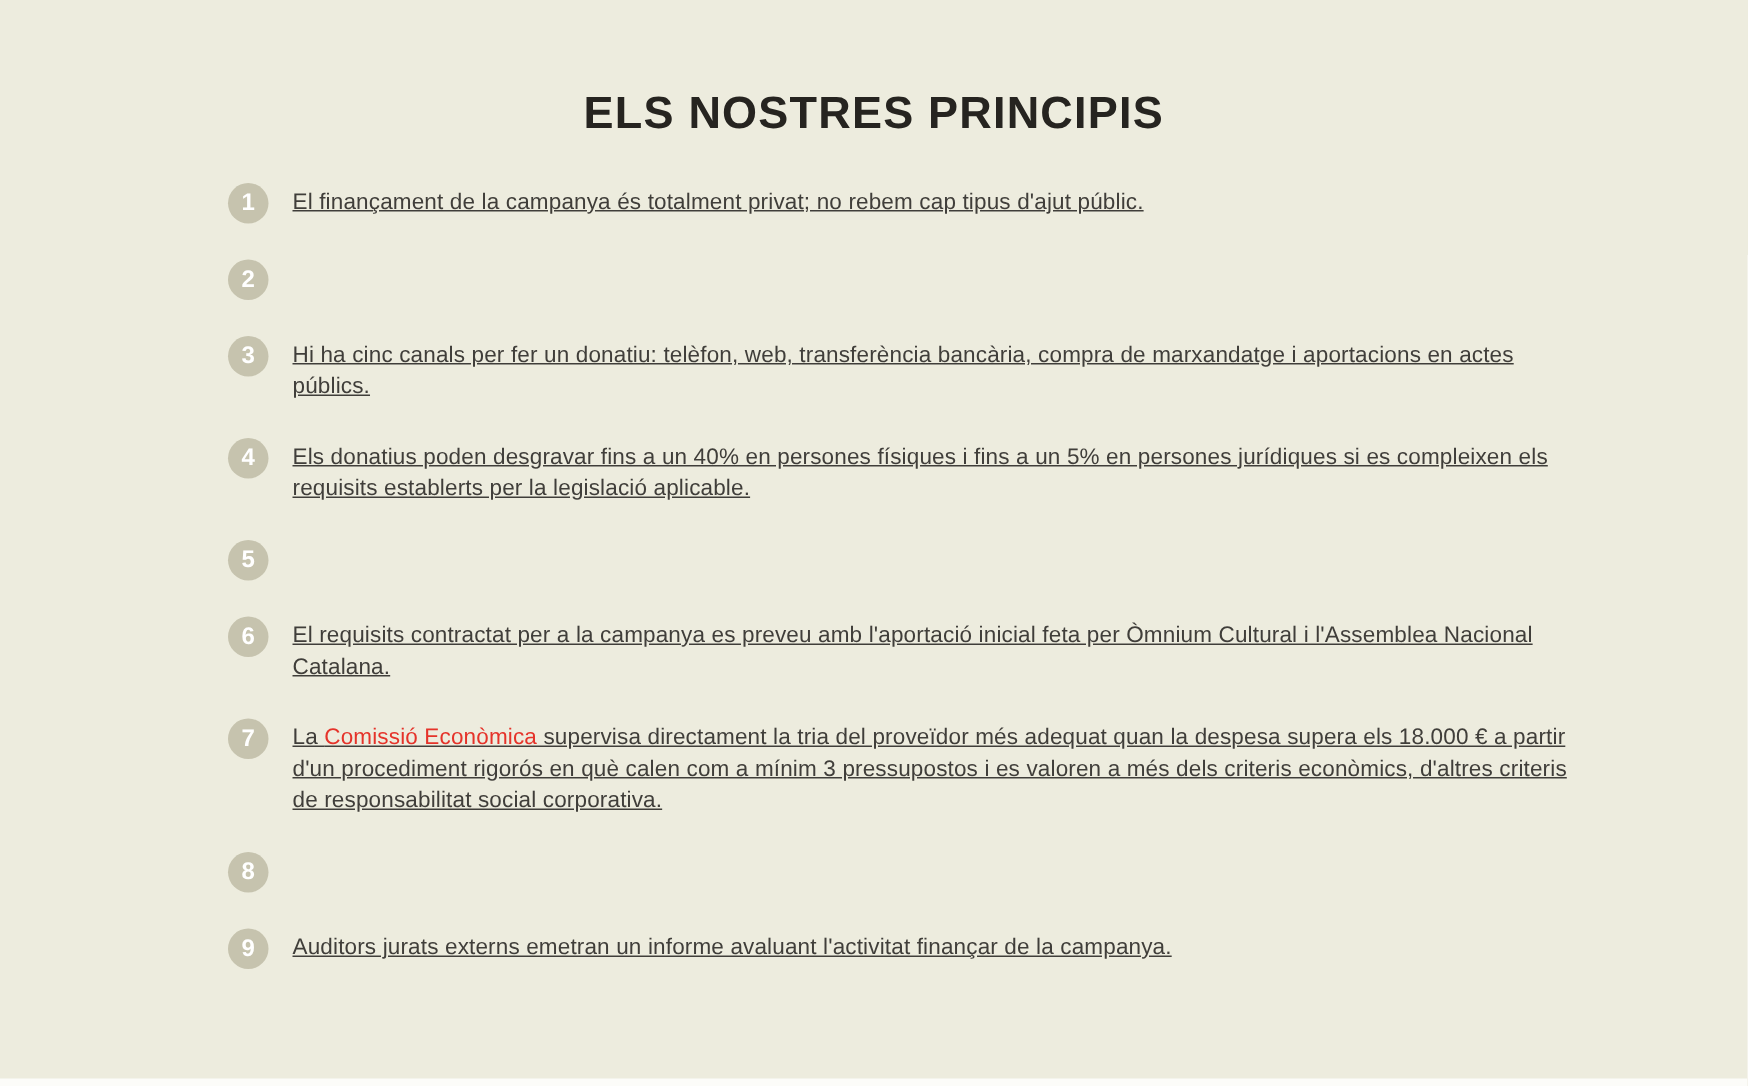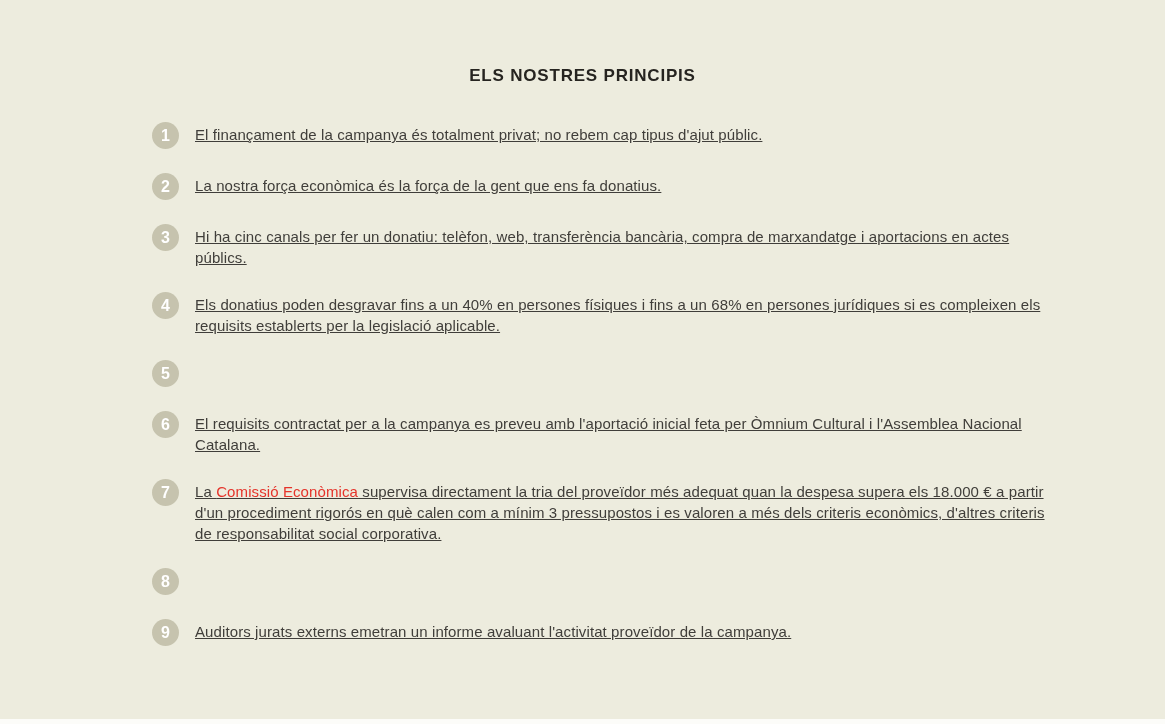--- a/index.html
+++ b/index.html
@@ -12,21 +12,21 @@
     position: relative;
     width: 1165px;
     height: 724px;
     background: #edecde;
     overflow: hidden;
     padding-top: 64px;
   }
 
   .section-title {
     text-align: center;
-    font-size: 17px;
+    font-size: 30px;
     line-height: 24px;
     font-weight: 700;
     letter-spacing: 0.8px;
     color: #262420;
     margin-bottom: 34px;
   }
 
   .principles {
     list-style: none;
     margin: 0;
@@ -90,31 +90,30 @@
 
   <ol class="principles">
 
     <li class="principle">
       <span class="number-badge">1</span>
       <p class="principle-text">El finançament de la campanya és totalment privat; no rebem cap tipus d'ajut públic.</p>
     </li>
 
     <li class="principle">
       <span class="number-badge">2</span>
-      <p class="principle-text">La nostra força econòmica és la força de la gent que ens fa donatius.</p>
     </li>
 
     <li class="principle">
       <span class="number-badge">3</span>
       <p class="principle-text">Hi ha cinc canals per fer un donatiu: telèfon, web, transferència bancària, compra de marxandatge i aportacions en actes públics.</p>
     </li>
 
     <li class="principle">
       <span class="number-badge">4</span>
-      <p class="principle-text">Els donatius poden desgravar fins a un 40% en persones físiques i fins a un 68% en persones jurídiques si es compleixen els requisits establerts per la legislació aplicable.</p>
+      <p class="principle-text">Els donatius poden desgravar fins a un 40% en persones físiques i fins a un 5% en persones jurídiques si es compleixen els requisits establerts per la legislació aplicable.</p>
     </li>
 
     <li class="principle">
       <span class="number-badge">5</span>
     </li>
 
     <li class="principle">
       <span class="number-badge">6</span>
       <p class="principle-text">El requisits contractat per a la campanya es preveu amb l'aportació inicial feta per Òmnium Cultural i l'Assemblea Nacional Catalana.</p>
     </li>
@@ -123,19 +122,19 @@
       <span class="number-badge">7</span>
       <p class="principle-text"><span>La </span><a class="inline-link">Comissió Econòmica</a><span> supervisa directament la tria del proveïdor més adequat quan la despesa supera els 18.000 € a partir d'un procediment rigorós en què calen com a mínim 3 pressupostos i es valoren a més dels criteris econòmics, d'altres criteris de responsabilitat social corporativa.</span></p>
     </li>
 
     <li class="principle">
       <span class="number-badge">8</span>
     </li>
 
     <li class="principle">
       <span class="number-badge">9</span>
-      <p class="principle-text">Auditors jurats externs emetran un informe avaluant l'activitat proveïdor de la campanya.</p>
+      <p class="principle-text">Auditors jurats externs emetran un informe avaluant l'activitat finançar de la campanya.</p>
     </li>
 
   </ol>
 
   <div class="bottom-strip"></div>
 </div>
 
 </body></html>

